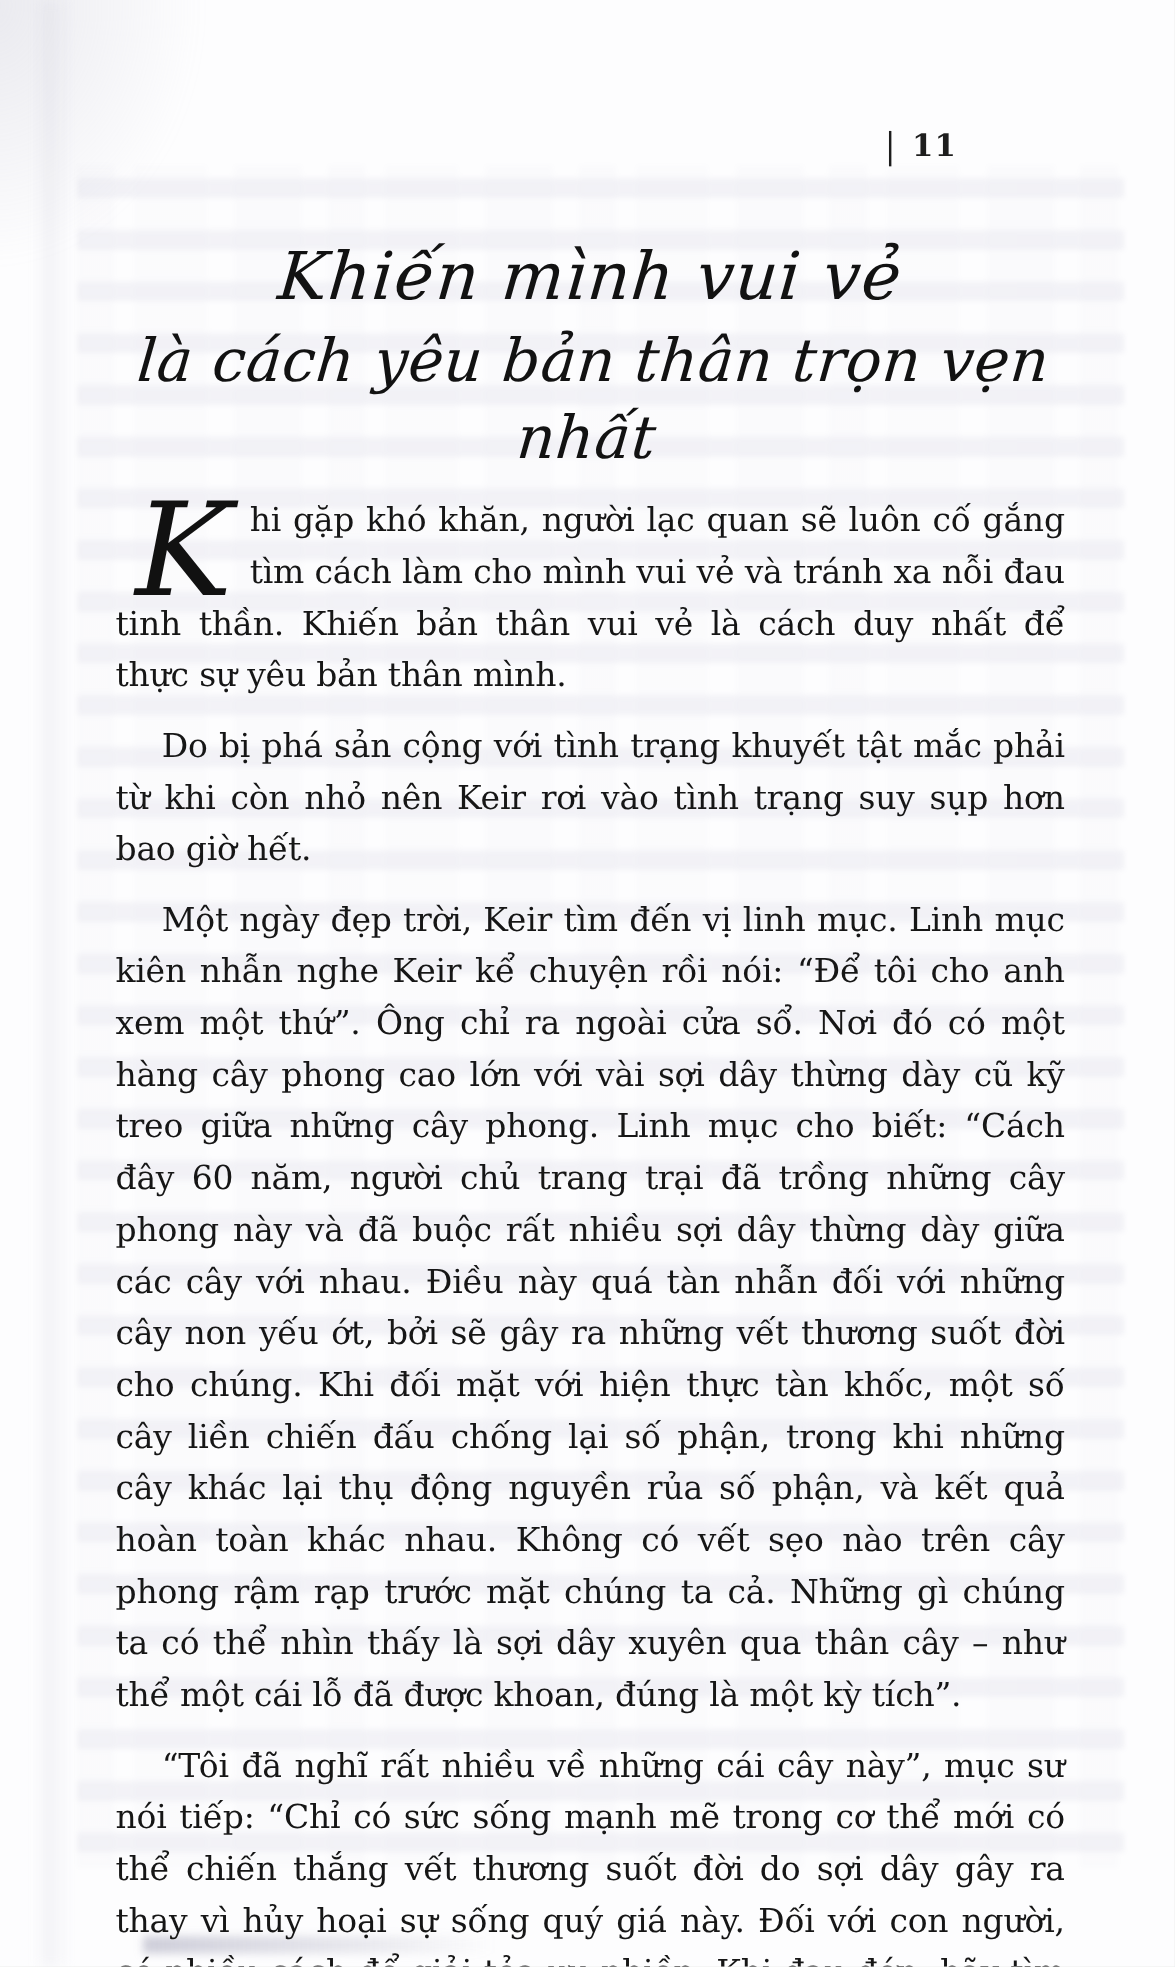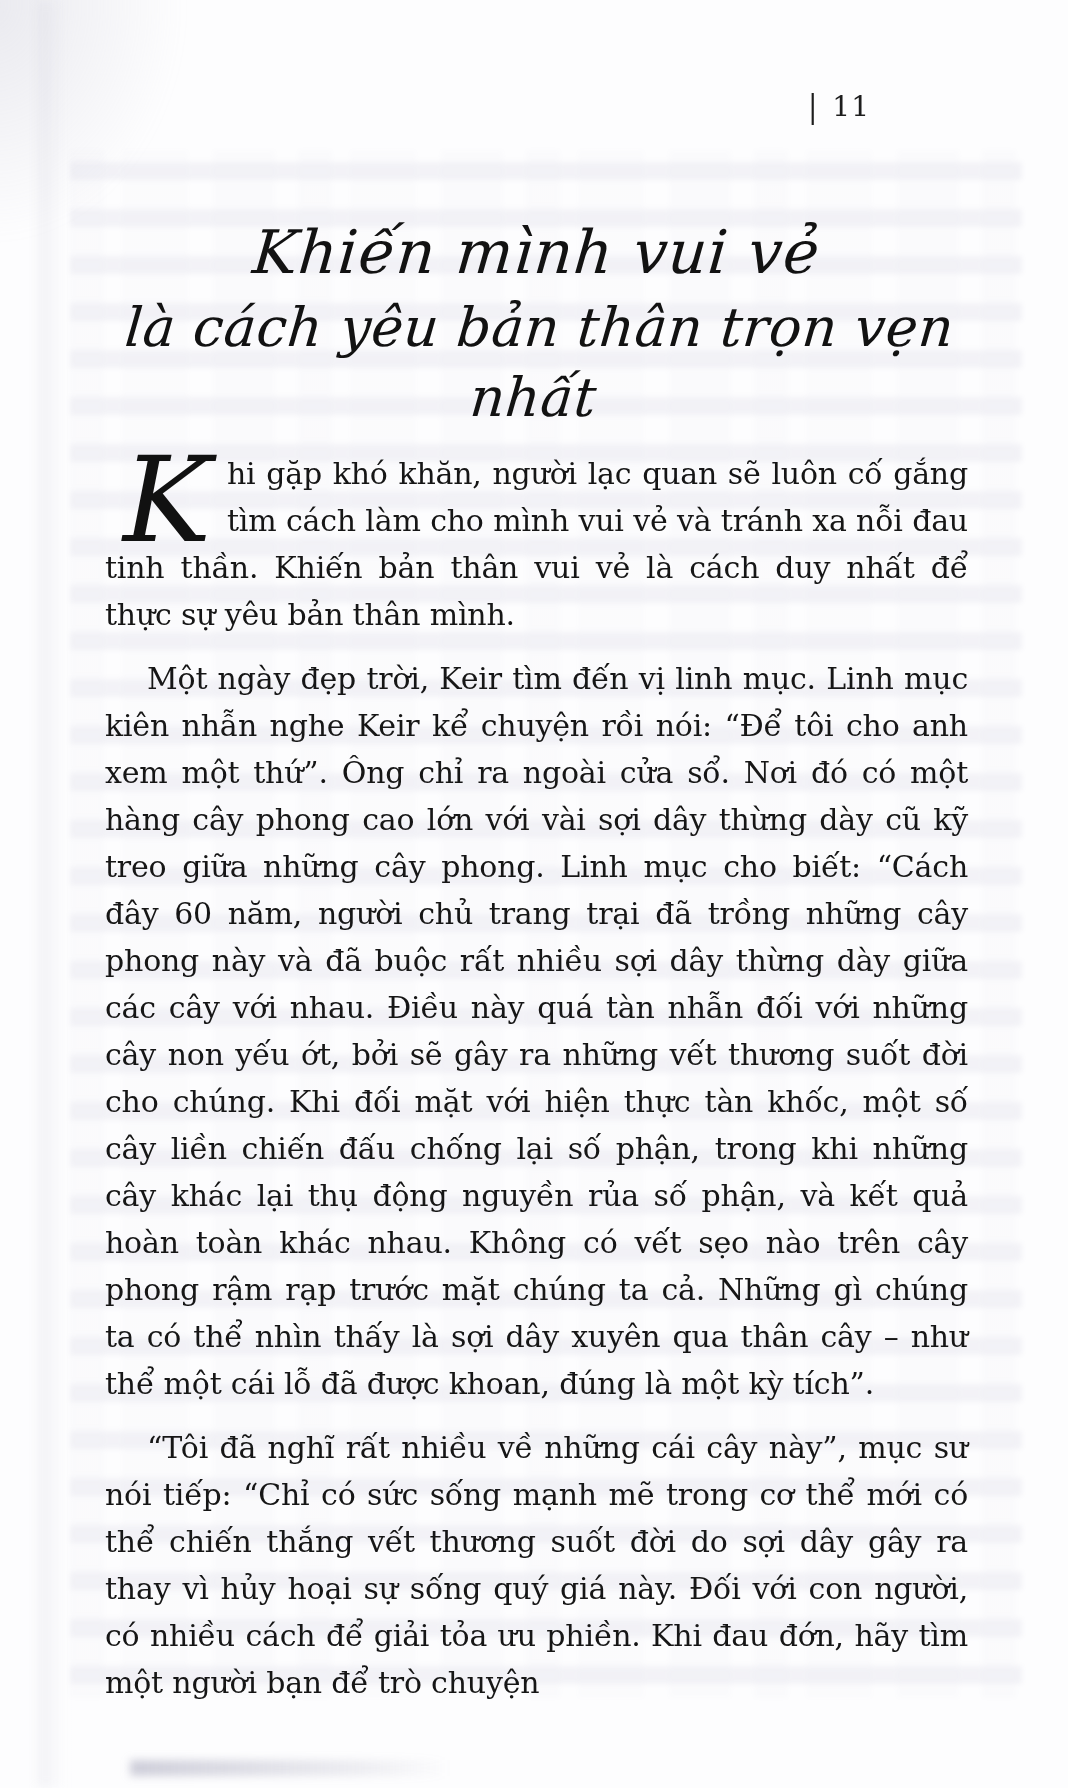--- a/index.html
+++ b/index.html
@@ -48,21 +48,21 @@
     pointer-events:none;
   }
 
   
   .pagenum-row{
     position:absolute;top:90px;right:198px;
     font-size:28px;letter-spacing:1px;color:#1d1d1d;
     display:flex;gap:14px;align-items:baseline;
   }
   .pagenum-bar{font-weight:400;transform:scaleY(1.15);display:inline-block;}
-  .pagenum-val{font-weight:400;}
+  .pagenum-val{font-weight:700;margin-top:26px;}
 
   
   .chapter-title{
     position:absolute;top:212px;left:105px;width:863px;
     margin:0;text-align:center;font-weight:400;
   }
   .title-line{
     display:block;
     font-family:"DejaVu Serif", serif;
     font-style:italic;
@@ -108,17 +108,18 @@
 
   <h1 class="chapter-title">
     <span class="title-line t1">Khiến mình vui vẻ</span>
     <span class="title-line t2">là cách yêu bản thân trọn vẹn nhất</span>
   </h1>
 
   <main class="body-text">
     <p>
       <span class="dropcap">K</span><span>hi gặp khó khăn, người lạc quan sẽ luôn cố gắng tìm cách làm cho mình vui vẻ và tránh xa nỗi đau tinh thần. Khiến bản thân vui vẻ là cách duy nhất để thực sự yêu bản thân mình.</span>
     </p>
+    <p class="indent">Do bị phá sản cộng với tình trạng khuyết tật mắc phải từ khi còn nhỏ nên Keir rơi vào tình trạng suy sụp hơn bao giờ hết.</p>
     <p class="indent">Một ngày đẹp trời, Keir tìm đến vị linh mục. Linh mục kiên nhẫn nghe Keir kể chuyện rồi nói: “Để tôi cho anh xem một thứ”. Ông chỉ ra ngoài cửa sổ. Nơi đó có một hàng cây phong cao lớn với vài sợi dây thừng dày cũ kỹ treo giữa những cây phong. Linh mục cho biết: “Cách đây 60 năm, người chủ trang trại đã trồng những cây phong này và đã buộc rất nhiều sợi dây thừng dày giữa các cây với nhau. Điều này quá tàn nhẫn đối với những cây non yếu ớt, bởi sẽ gây ra những vết thương suốt đời cho chúng. Khi đối mặt với hiện thực tàn khốc, một số cây liền chiến đấu chống lại số phận, trong khi những cây khác lại thụ động nguyền rủa số phận, và kết quả hoàn toàn khác nhau. Không có vết sẹo nào trên cây phong rậm rạp trước mặt chúng ta cả. Những gì chúng ta có thể nhìn thấy là sợi dây xuyên qua thân cây – như thể một cái lỗ đã được khoan, đúng là một kỳ tích”.</p>
     <p class="indent">“Tôi đã nghĩ rất nhiều về những cái cây này”, mục sư nói tiếp: “Chỉ có sức sống mạnh mẽ trong cơ thể mới có thể chiến thắng vết thương suốt đời do sợi dây gây ra thay vì hủy hoại sự sống quý giá này. Đối với con người, có nhiều cách để giải tỏa ưu phiền. Khi đau đớn, hãy tìm một người bạn để trò chuyện</p>
   </main>
 
 </div>
 
 </body></html>

